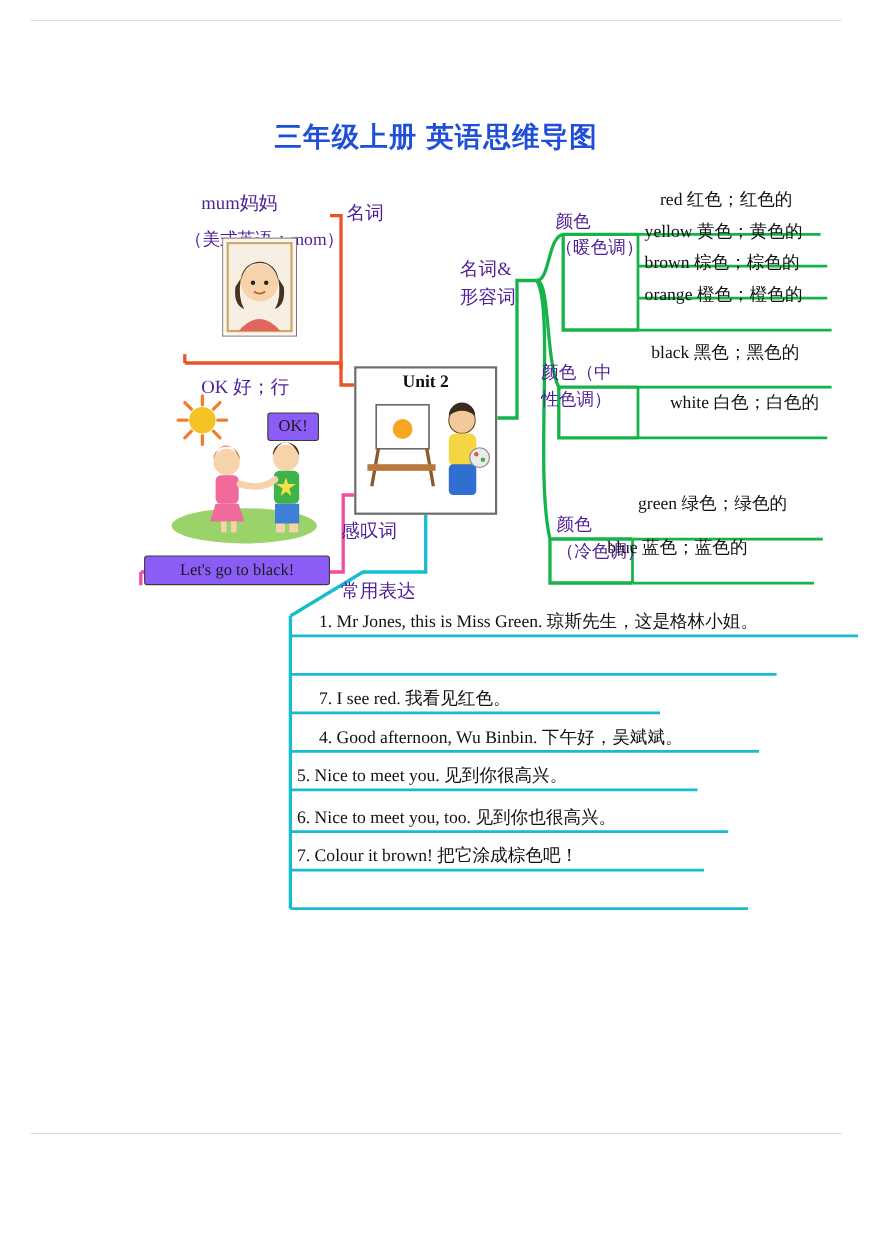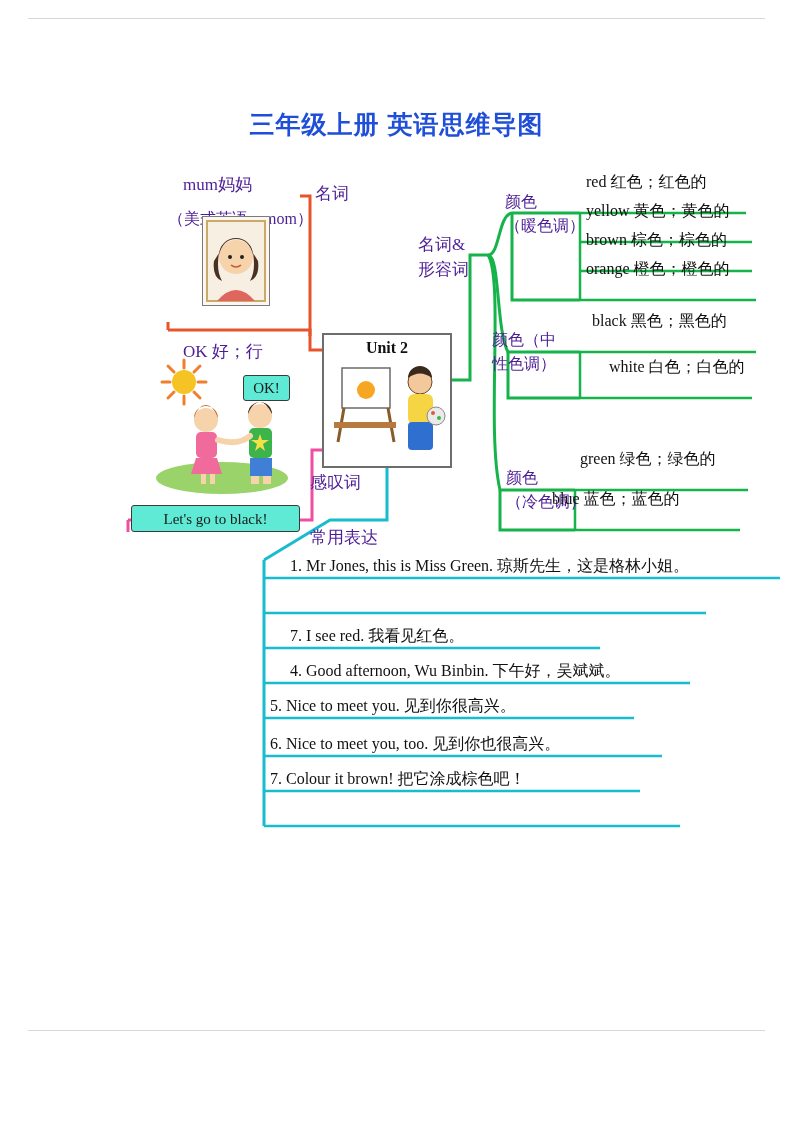--- a/index.html
+++ b/index.html
@@ -83,21 +83,21 @@
     position: absolute;
     border: 1px solid #7b7b7b;
     background: #fff;
     box-sizing: border-box;
   }
   #pic-mum { left: 202px; top: 216px; width: 68px; height: 90px; }
 
   .callout {
     position: absolute;
     border: 1px solid #3a3a3a;
-    background: #5eead4;
+    background: #8b5cf6;
     border-radius: 3px;
     font-size: 15px;
     text-align: center;
     box-sizing: border-box;
     padding: 2px 6px;
     font-family: "Liberation Serif", serif;
   }
   #callout-ok { left: 243px; top: 375px; width: 47px; height: 26px; line-height: 21px; }
   #callout-go { left: 131px; top: 505px; width: 169px; height: 27px; line-height: 22px; }
 
@@ -252,21 +252,21 @@
   <div class="label cn" style="left:418px; top:232px; font-size:17px; line-height:25px;"><span>名词&amp;
 形容词</span></div>
 
   <div class="label cn" style="left:505px; top:190px; font-size:16px; line-height:24px;"><span>颜色
 （暖色调）</span></div>
   <div class="label cn" style="left:492px; top:328px; font-size:16px; line-height:24px;"><span>颜色（中
 性色调）</span></div>
   <div class="label cn" style="left:506px; top:466px; font-size:16px; line-height:24px;"><span>颜色
 （冷色调）</span></div>
 
-  <div class="right-item" style="left:586px; top:172px;">red 红色；红色的</div>
+  <div class="right-item" style="left:600px; top:172px;">red 红色；红色的</div>
   <div class="right-item" style="left:586px; top:201px;">yellow 黄色；黄色的</div>
   <div class="right-item" style="left:586px; top:230px;">brown 棕色；棕色的</div>
   <div class="right-item" style="left:586px; top:259px;">orange 橙色；橙色的</div>
 
   <div class="right-item" style="left:592px; top:311px;">black 黑色；黑色的</div>
   <div class="right-item" style="left:609px; top:357px;">white 白色；白色的</div>
 
   <div class="right-item" style="left:580px; top:449px;">green 绿色；绿色的</div>
   <div class="right-item" style="left:552px; top:489px;">blue 蓝色；蓝色的</div>
 

